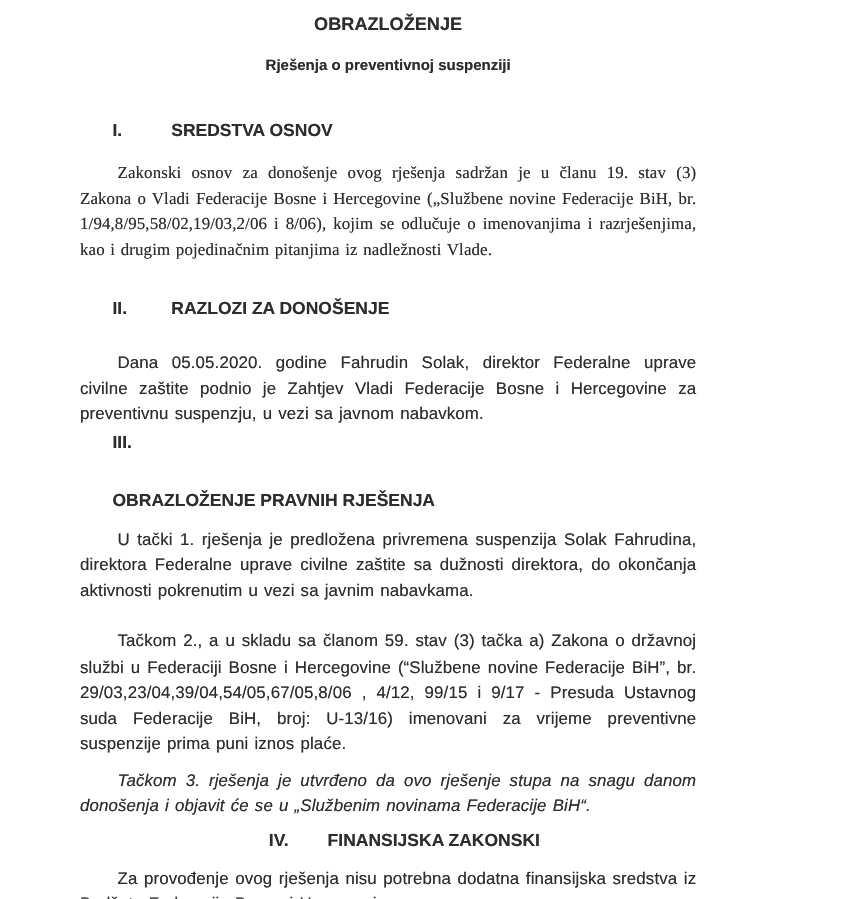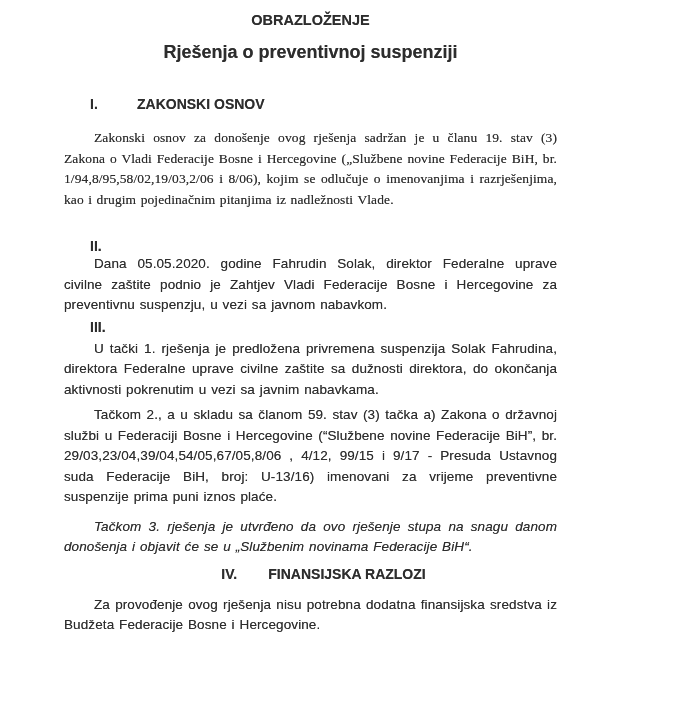--- a/index.html
+++ b/index.html
@@ -26,21 +26,21 @@
   .title {
     text-align: center;
     font-weight: bold;
     font-size: 14.5px;
     line-height: 17px;
     margin: 0;
   }
   .subtitle {
     text-align: center;
     font-weight: bold;
-    font-size: 18px;
+    font-size: 12px;
     line-height: 16px;
     margin: 15px 0 0 0;
   }
   .section-heading {
     display: flex;
     align-items: baseline;
     font-weight: bold;
     font-size: 14px;
     line-height: 15px;
     padding-left: 26px;
@@ -55,62 +55,64 @@
     line-height: 20.5px;
     text-align: justify;
     text-indent: 30px;
     letter-spacing: 0.1px;
     word-spacing: 1px;
   }
   
   .sec1 .section-heading { margin-top: 37px; }
   .sec1 .para            { margin-top: 16px; font-family: Liberation Serif, serif; }
   .sec2 .section-heading { margin-top: 29px; }
-  .sec2 .para-0          { }
+  .sec2 .para-0          { margin-top: 26px; }
   .sec2 .para-1          { margin-top: 7px; }
-  .sec3 .section-heading { margin-top: 4px; }
-  .sec3 .para-0          { margin-top: 4px; }
-  .sec3 .para-1          { margin-top: 5px; }
+  .sec3 .section-heading { margin-top: 4px; flex-direction: column; }
+  .sec3 .para-0          { margin-top: 14px; }
+  .sec3 .para-1          { margin-top: 20px; }
   .sec3 .para-2          { margin-top: 9px; font-style: italic; }
   .sec4 .section-heading { margin-top: 9px; justify-content: center; }
   .sec4 .para-0          { margin-top: 13px; }
 </style>
 </head>
 <body>
 
 <div class="doc">
 
   <h1 class="title">OBRAZLOŽENJE</h1>
   <h2 class="subtitle">Rješenja o preventivnoj suspenziji</h2>
 
   <div class="section sec1">
     <div class="section-heading">
       <span class="section-num">I.</span>
-      <span>ZAKONSKI OSNOV</span>
+      <span>SREDSTVA OSNOV</span>
     </div>
     <p class="para para-0">Zakonski osnov za donošenje ovog rješenja sadržan je u članu 19. stav (3) Zakona o Vladi Federacije Bosne i Hercegovine („Službene novine Federacije BiH, br. 1/94,8/95,58/02,19/03,2/06 i 8/06), kojim se odlučuje o imenovanjima i razrješenjima, kao i drugim pojedinačnim pitanjima iz nadležnosti Vlade.</p>
   </div>
 
   <div class="section sec2">
     <div class="section-heading">
       <span class="section-num">II.</span>
+      <span>RAZLOZI ZA DONOŠENJE</span>
     </div>
     <p class="para para-0">Dana 05.05.2020. godine Fahrudin Solak, direktor Federalne uprave civilne zaštite podnio je Zahtjev Vladi Federacije Bosne i Hercegovine za preventivnu suspenzju, u vezi sa javnom nabavkom.</p>
   </div>
 
   <div class="section sec3">
     <div class="section-heading">
       <span class="section-num">III.</span>
+      <span>OBRAZLOŽENJE PRAVNIH RJEŠENJA</span>
     </div>
     <p class="para para-0">U tački 1. rješenja je predložena privremena suspenzija Solak Fahrudina, direktora Federalne uprave civilne zaštite sa dužnosti direktora, do okončanja aktivnosti pokrenutim u vezi sa javnim nabavkama.</p>
     <p class="para para-1">Tačkom 2., a u skladu sa članom 59. stav (3) tačka a) Zakona o državnoj službi u Federaciji Bosne i Hercegovine (“Službene novine Federacije BiH”, br. 29/03,23/04,39/04,54/05,67/05,8/06 , 4/12, 99/15 i 9/17 - Presuda Ustavnog suda Federacije BiH, broj: U-13/16) imenovani za vrijeme preventivne suspenzije prima puni iznos plaće.</p>
     <p class="para para-2">Tačkom 3. rješenja je utvrđeno da ovo rješenje stupa na snagu danom donošenja i objavit će se u „Službenim novinama Federacije BiH“.</p>
   </div>
 
   <div class="section sec4">
     <div class="section-heading">
       <span class="section-num">IV.</span>
-      <span>FINANSIJSKA RAZLOZI</span>
+      <span>FINANSIJSKA ZAKONSKI</span>
     </div>
     <p class="para para-0">Za provođenje ovog rješenja nisu potrebna dodatna finansijska sredstva iz Budžeta Federacije Bosne i Hercegovine.</p>
   </div>
 
 </div>
 
 </body></html>

